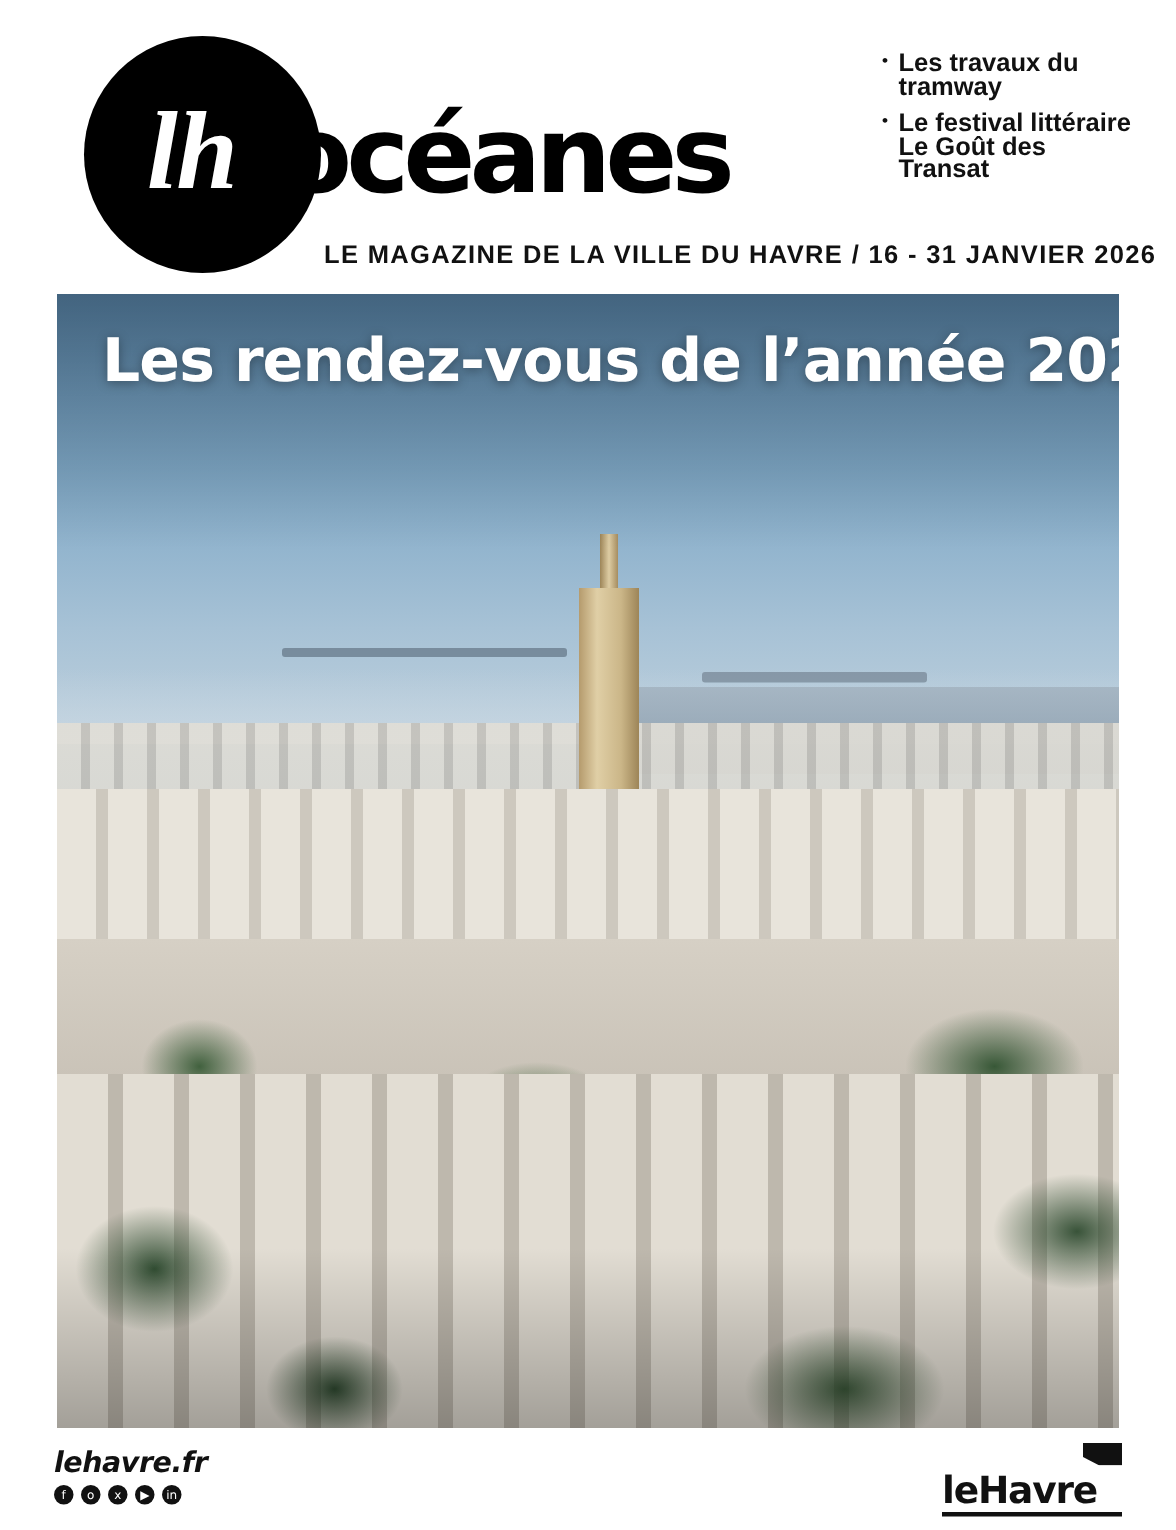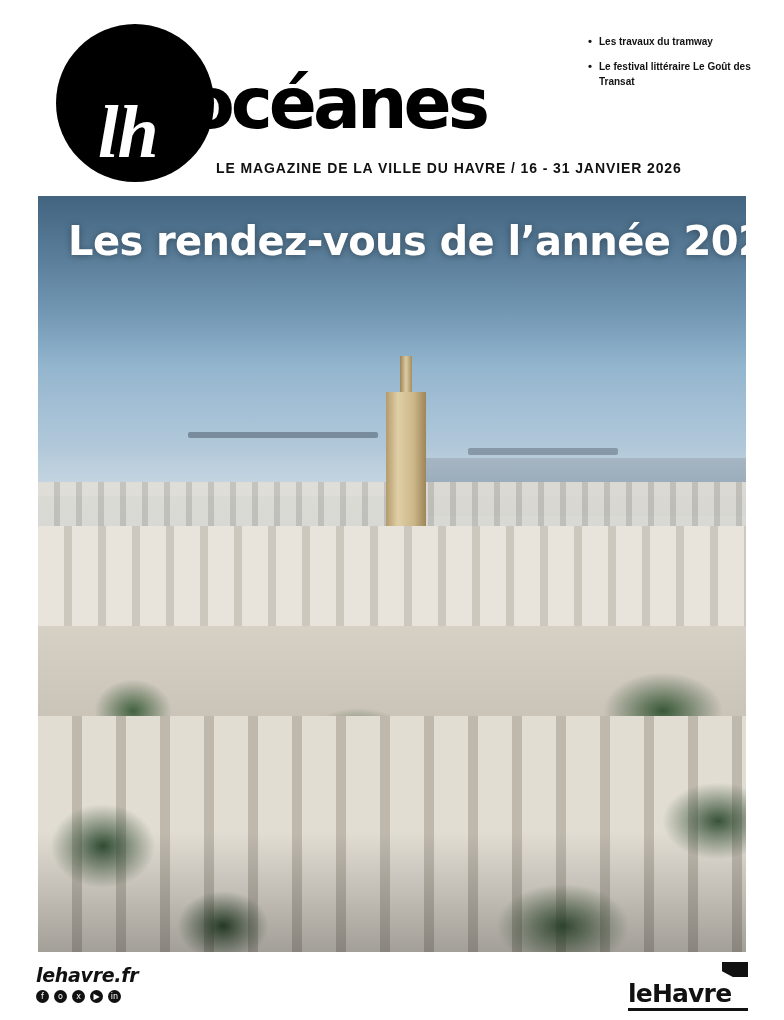--- a/index.html
+++ b/index.html
@@ -54,60 +54,59 @@
     position: absolute;
     left: 62px;
     top: 52px;
     font-family: "Liberation Serif", serif;
     font-style: italic;
     font-weight: 700;
     font-size: 74px;
     line-height: 74px;
     color: #ffffff;
     letter-spacing: -1px;
-    margin-top: 31px;
   }
 
   .logo-word {
     position: absolute;
     left: 150px;
     top: 44px;
     font-family: "DejaVu Sans", sans-serif;
     font-weight: 700;
     font-size: 71px;
     line-height: 95px;
     letter-spacing: -4px;
     color: #000000;
   }
 
   .logo-tagline {
     position: absolute;
     left: 180px;
     top: 148px;
     font-family: "Liberation Sans", sans-serif;
     font-weight: 700;
-    font-size: 14px;
+    font-size: 17px;
     letter-spacing: 0.9px;
     color: #111111;
     white-space: nowrap;
   }
 
   
   .teasers {
     position: absolute;
     left: 588px;
     top: 34px;
     width: 168px;
   }
 
   .teaser {
     position: relative;
     padding-left: 11px;
     margin-bottom: 9px;
-    font-size: 10px;
+    font-size: 17px;
     line-height: 15.5px;
     font-weight: 700;
     color: #111111;
   }
 
   .teaser::before {
     content: "•";
     position: absolute;
     left: 0;
     top: 0;

